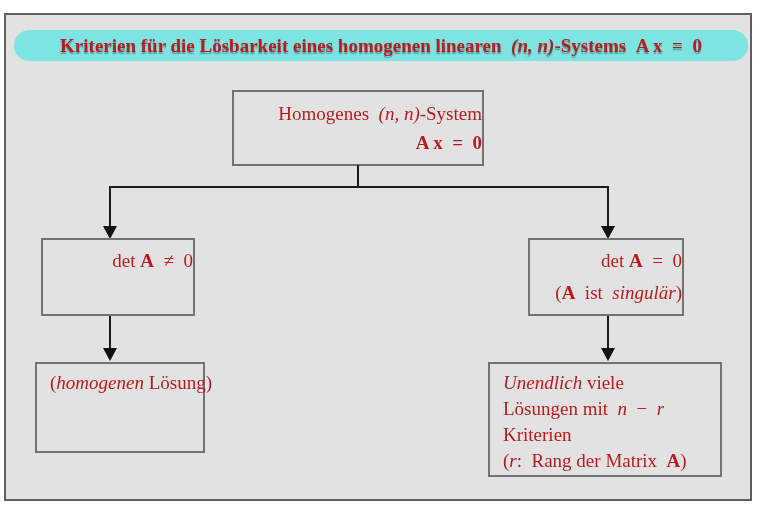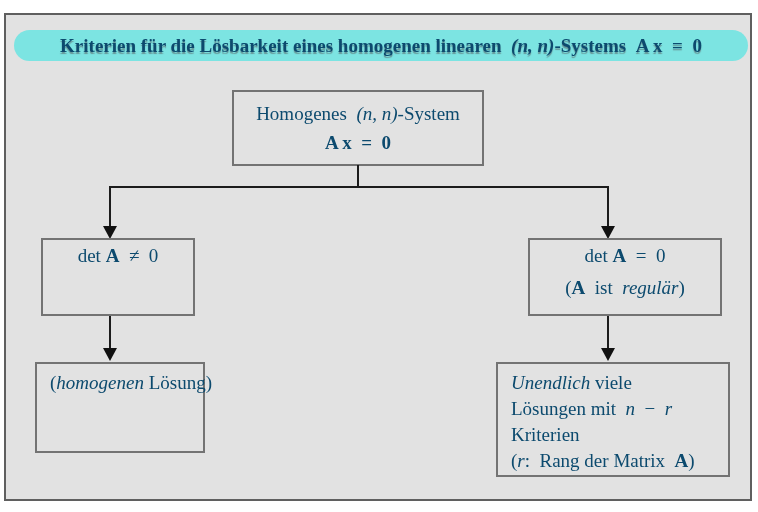--- a/index.html
+++ b/index.html
@@ -1,43 +1,43 @@
 <!DOCTYPE html>
 <html><head>
 <meta charset="utf-8">
 <style>
   html,body { margin:0; padding:0; background:#ffffff; }
   .stage {
     position:relative; width:758px; height:512px; overflow:hidden;
-    background:#ffffff; color:#0c4a6e;
+    background:#ffffff; color:#b91c1c;
     font-family:"Liberation Serif", "DejaVu Serif", serif;
   }
   .frame {
     position:absolute; left:4px; top:13px; width:748px; height:488px;
     box-sizing:border-box; border:2px solid #5f5f5f; background:#e2e2e2;
   }
   .title-pill {
     position:absolute; left:14px; top:30px; width:734px; height:31px;
     border-radius:16px; background:#7ce4e2;
     display:flex; align-items:center; justify-content:center;
     font-weight:bold; font-size:19px; white-space:nowrap;
     text-shadow:0 2px 1px rgba(85,90,95,0.55);
   }
   .box {
     position:absolute; box-sizing:border-box;
     border:2px solid #737373; background:#e2e2e2;
     font-size:19px; white-space:nowrap;
   }
-  .box.center { text-align:center; }
+  .box.center { text-align:right; }
   .box.left   { text-align:left; }
   .box-root      { left:232px; top:90px;  width:252px; height:76px; line-height:29px; padding-top:7px; }
-  .box-det-left  { left:41px;  top:238px; width:154px; height:78px; line-height:32px; }
-  .box-det-right { left:528px; top:238px; width:194px; height:78px; line-height:32px; }
+  .box-det-left  { left:41px;  top:238px; width:154px; height:78px; line-height:32px; padding-top:5px; }
+  .box-det-right { left:528px; top:238px; width:156px; height:78px; line-height:32px; padding-top:5px; }
   .box-res-left  { left:35px;  top:362px; width:170px; height:91px;  line-height:26px; padding:6px 0 0 13px; }
-  .box-res-right { left:488px; top:362px; width:234px; height:115px; line-height:26px; padding:6px 0 16px 13px;margin-left:8px; }
+  .box-res-right { left:488px; top:362px; width:234px; height:115px; line-height:26px; padding:6px 0 16px 13px; }
   .bold-line { font-weight:bold; }
   .edge { position:absolute; background:#1c1c1c; }
   .edge.v { width:2px; }
   .edge.h { height:2px; }
   .arrowhead {
     position:absolute; width:0; height:0;
     border-left:7px solid transparent; border-right:7px solid transparent;
     border-top:13px solid #111111;
   }
   b { font-weight:bold; }
@@ -68,21 +68,21 @@
   <div class="edge v" style="left:607px; top:186px; height:42px;"></div>
   <div class="arrowhead" style="left:103px; top:226px;"></div>
   <div class="arrowhead" style="left:601px; top:226px;"></div>
 
   <div class="box center box-det-left">
     <div><span>det </span><b>A</b><span> &nbsp;≠&nbsp; 0</span></div>
   </div>
 
   <div class="box center box-det-right">
     <div><span>det </span><b>A</b><span> &nbsp;=&nbsp; 0</span></div>
-    <div><span>(</span><b>A</b><span>&nbsp; ist &nbsp;</span><i>regulär</i><span>)</span></div>
+    <div><span>(</span><b>A</b><span>&nbsp; ist &nbsp;</span><i>singulär</i><span>)</span></div>
   </div>
 
   <div class="edge v" style="left:109px; top:316px; height:34px;"></div>
   <div class="edge v" style="left:607px; top:316px; height:34px;"></div>
   <div class="arrowhead" style="left:103px; top:348px;"></div>
   <div class="arrowhead" style="left:601px; top:348px;"></div>
 
   <div class="box left box-res-left">
     <div><span>(</span><i>homogenen</i><span> Lösung)</span></div>
   </div>

